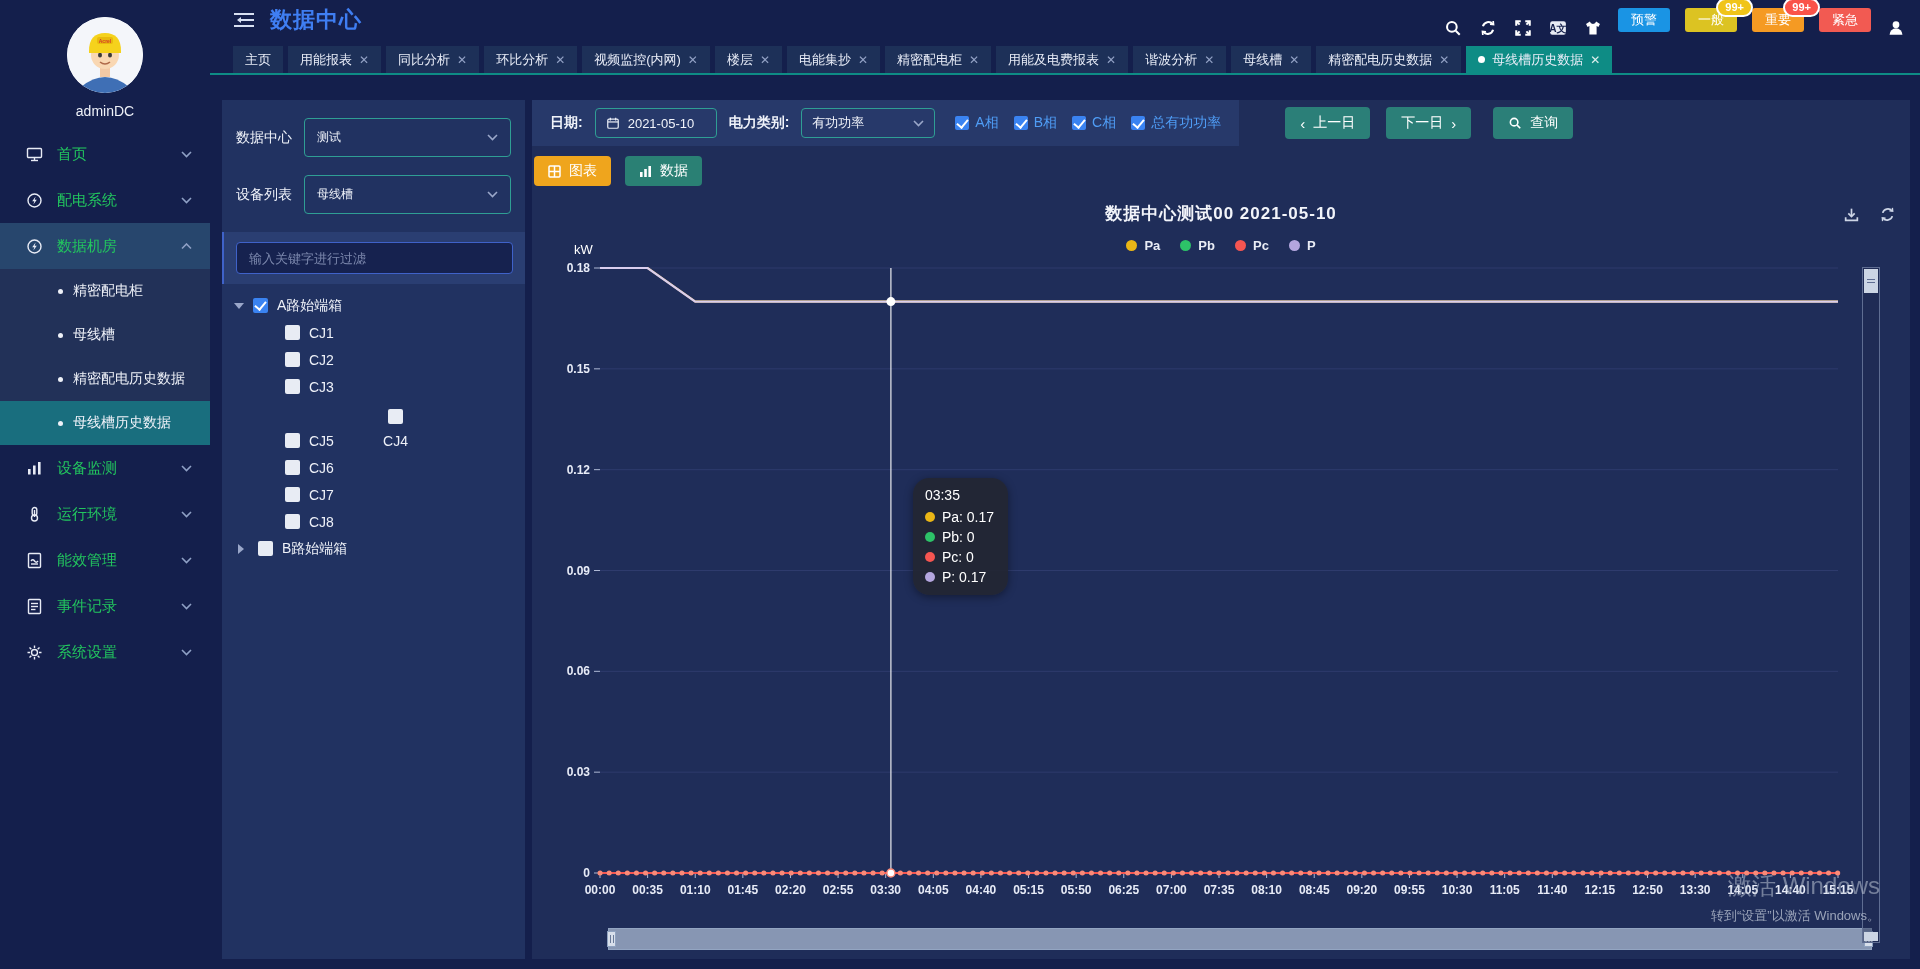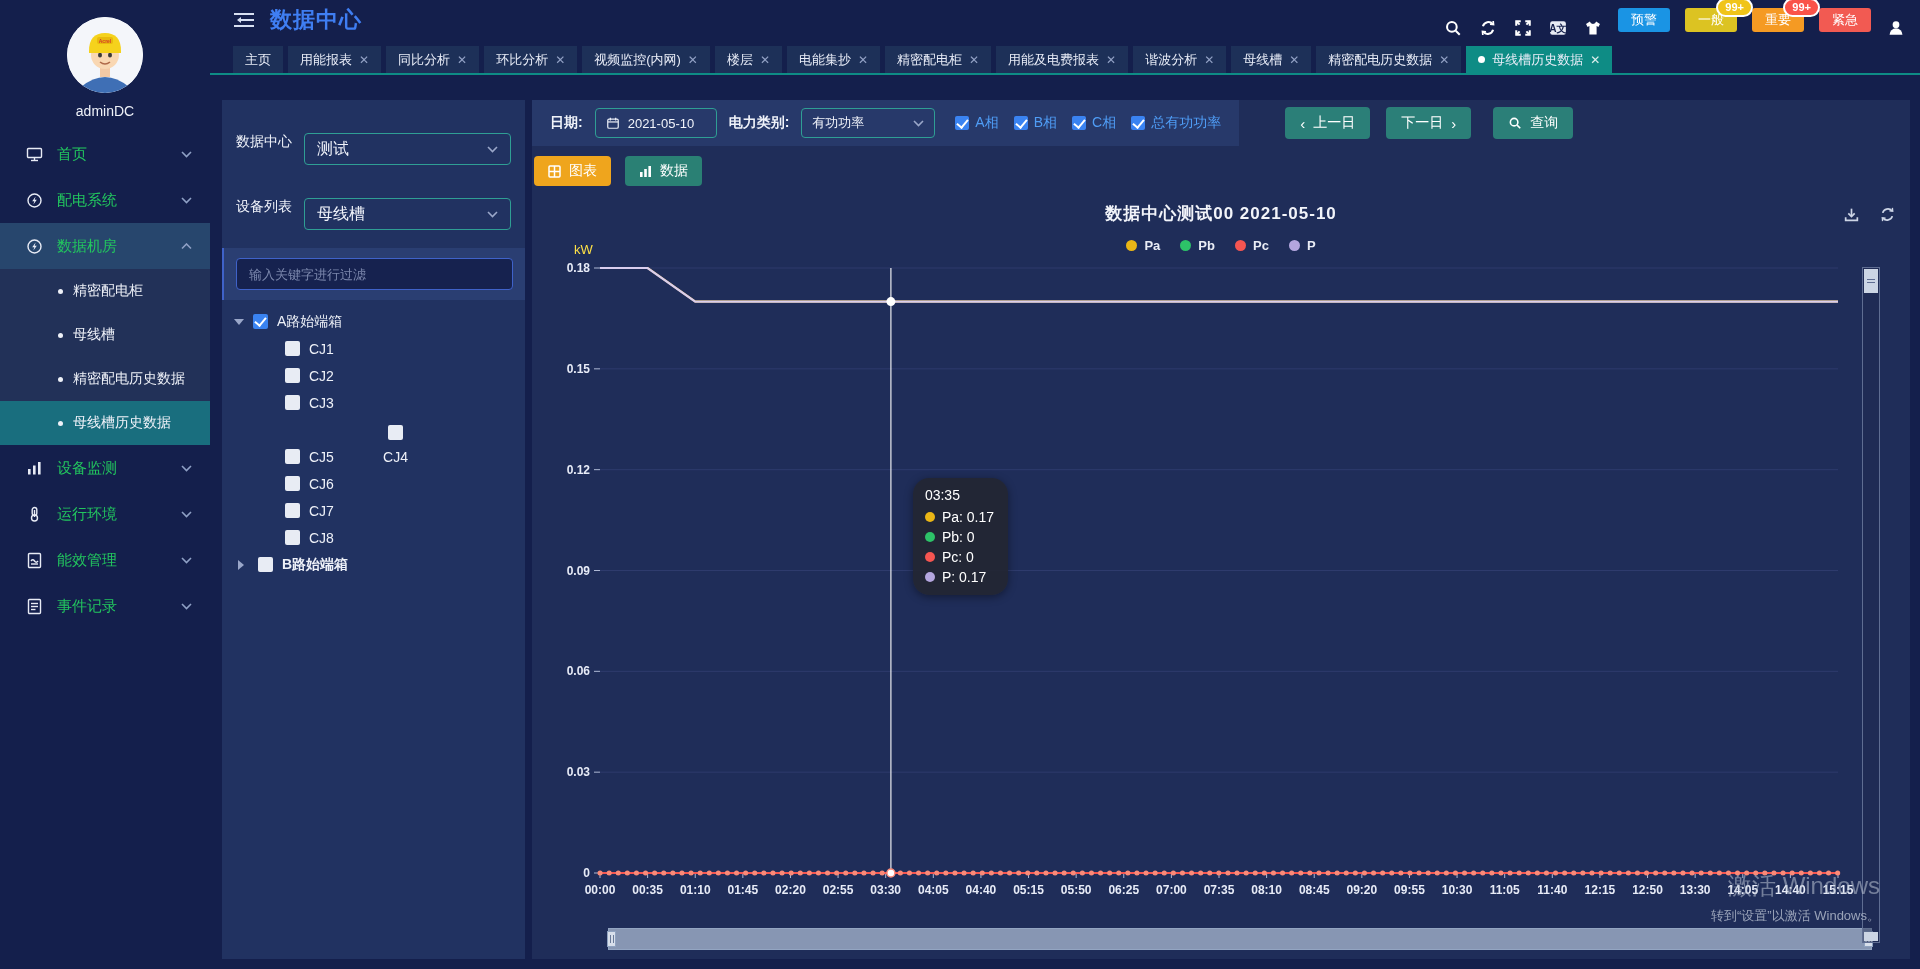--- a/index.html
+++ b/index.html
@@ -50,22 +50,22 @@
   .submenu { background:#223158; }
   .submenu-item { height:44px; display:flex; align-items:center; padding-left:58px; gap:10px;
     color:#eef1f8; font-size:14px; cursor:pointer;}
   .submenu-item .bullet { width:5px; height:5px; border-radius:50%; background:#eef1f8; flex:none;}
   .submenu-item.active { background:#196e7e; }
 
   
   .device-panel { position:absolute; left:222px; top:100px; width:303px; bottom:10px; background:#213261; z-index:1;}
   .dp-row { display:flex; align-items:center; padding:0 14px; margin-top:18px; gap:12px;}
   .dp-label { color:#f0f3fa; font-size:14px; white-space:nowrap;}
-  .dp-select { flex:1; height:32px; border:1px solid #2f9e94; border-radius:4px; background:transparent;
-    color:#f0f3fa; font-size:16px; display:flex; align-items:center; padding:0 12px; cursor:pointer;margin-top:15px;}
+  .dp-select { flex:1; height:39px; border:1px solid #2f9e94; border-radius:4px; background:transparent;
+    color:#f0f3fa; font-size:12px; display:flex; align-items:center; padding:0 12px; cursor:pointer;}
   .dp-select .chev { margin-left:auto; }
   .search-band { margin-top:18px; background:#2a3e72; padding:10px 12px; border-left:2px solid #3f62c9;}
   .search-band input { width:100%; height:32px; background:#16224f; border:1px solid #3f62c9; border-radius:4px;
     color:#e8ecf5; font-size:13px; padding:0 12px; outline:none;}
   .search-band input::placeholder { color:#7c88ad; }
   .tree { margin-top:8px; }
   .tree-row { display:flex; align-items:center; height:27px; gap:9px; color:#eef1f8; font-size:14px; cursor:pointer;}
   .caret-down { width:0; height:0; border:5px solid transparent; border-top:6px solid #9aa7c9; margin-top:5px;}
   .caret-right { width:0; height:0; border:5px solid transparent; border-left:6px solid #9aa7c9; margin-left:4px;}
   .caret-none { width:10px; }
@@ -100,21 +100,21 @@
   .v-btn svg { width:13px; height:13px; }
 
   
   .chart-area { position:absolute; left:0; right:0; top:96px; bottom:0; }
   .chart-title { position:absolute; top:6px; left:0; right:0; text-align:center; color:#f2f4fa;
     font-size:17px; font-weight:bold; letter-spacing:1px; z-index:2;}
   .chart-legend { position:absolute; top:42px; left:0; right:0; display:flex; justify-content:center;
     gap:20px; z-index:2;}
   .leg-item { display:flex; align-items:center; gap:7px; color:#e9ecf5; font-size:13px; font-weight:bold; cursor:pointer;}
   .leg-dot { width:11px; height:11px; border-radius:50%; }
-  .kw-unit { position:absolute; left:42px; top:46px; color:#fde047; font-size:13px; z-index:2;}
+  .kw-unit { position:absolute; left:42px; top:46px; color:#ffffff; font-size:13px; z-index:2;}
   .chart-actions { position:absolute; right:14px; top:10px; display:flex; gap:19px; z-index:2;}
   .chart-actions svg { width:17px; height:17px; cursor:pointer;}
   svg.plot { position:absolute; left:0; top:0; z-index:1;}
   .ytick,.xtick { fill:#e7ebf7; font-size:12px; font-weight:600; font-family:"Liberation Sans","DejaVu Sans",sans-serif;}
   .tooltip { position:absolute; top:282px; background:rgba(34,38,51,0.93); border-radius:16px;
     padding:9px 14px 10px 12px; z-index:6; box-shadow:0 2px 8px rgba(0,0,0,.4);}
   .tooltip .tt-time { color:#fff; font-size:14px; margin-bottom:6px;}
   .tt-row { display:flex; align-items:center; gap:7px; color:#fff; font-size:14px; margin-top:4px;}
   .tt-dot { width:10px; height:10px; border-radius:50%; flex:none;}
 
@@ -360,20 +360,30 @@
             <rect x="2.5" y="1.5" width="12" height="14" rx="1"></rect>
             <line x1="5" y1="5.5" x2="12" y2="5.5"></line>
             <line x1="5" y1="8.5" x2="12" y2="8.5"></line>
             <line x1="5" y1="11.5" x2="9.5" y2="11.5"></line>
           </svg>
           <span class="lbl">事件记录</span>
           <svg class="chev" viewBox="0 0 11 7" fill="none" stroke="#8fa0c5" stroke-width="1.6">
             <polyline points="1,1 5.5,5.5 10,1"></polyline>
           </svg>
         </div>
+        <div class="menu-item">
+          <svg class="micon" viewBox="0 0 17 17" fill="none" stroke="#e8ebf5" stroke-width="1.4">
+            <circle cx="8.5" cy="8.5" r="3"></circle>
+            <path d="M8.5 1.5 v2.5 M8.5 13 v2.5 M1.5 8.5 h2.5 M13 8.5 h2.5 M3.5 3.5 l1.8 1.8 M11.7 11.7 l1.8 1.8 M13.5 3.5 l-1.8 1.8 M5.3 11.7 l-1.8 1.8"></path>
+          </svg>
+          <span class="lbl">系统设置</span>
+          <svg class="chev" viewBox="0 0 11 7" fill="none" stroke="#8fa0c5" stroke-width="1.6">
+            <polyline points="1,1 5.5,5.5 10,1"></polyline>
+          </svg>
+        </div>
       </div>
   </div>
 
   <div class="device-panel">
     <div class="dp-row">
       <span class="dp-label">数据中心</span>
       <div class="dp-select">
         <span>测试</span>
         <svg class="chev" viewBox="0 0 11 7" fill="none" stroke="#9aa7c9" stroke-width="1.6">
             <polyline points="1,1 5.5,5.5 10,1"></polyline>
@@ -431,21 +441,21 @@
         <div class="tree-row" style="padding-left: 44px;">
           <span class="caret-none"></span>
           <span class="cb un"></span>
           <span>CJ7</span>
         </div>
         <div class="tree-row" style="padding-left: 44px;">
           <span class="caret-none"></span>
           <span class="cb un"></span>
           <span>CJ8</span>
         </div>
-        <div class="tree-row" style="padding-left: 12px; font-weight: bold;">
+        <div class="tree-row" style="padding-left: 12px;">
           <span class="caret-right"></span>
           <span class="cb un"></span>
           <span>B路始端箱</span>
         </div>
       </div>
   </div>
 
   <div class="main-panel">
     <div class="filter-row">
       <div class="filter-card">

